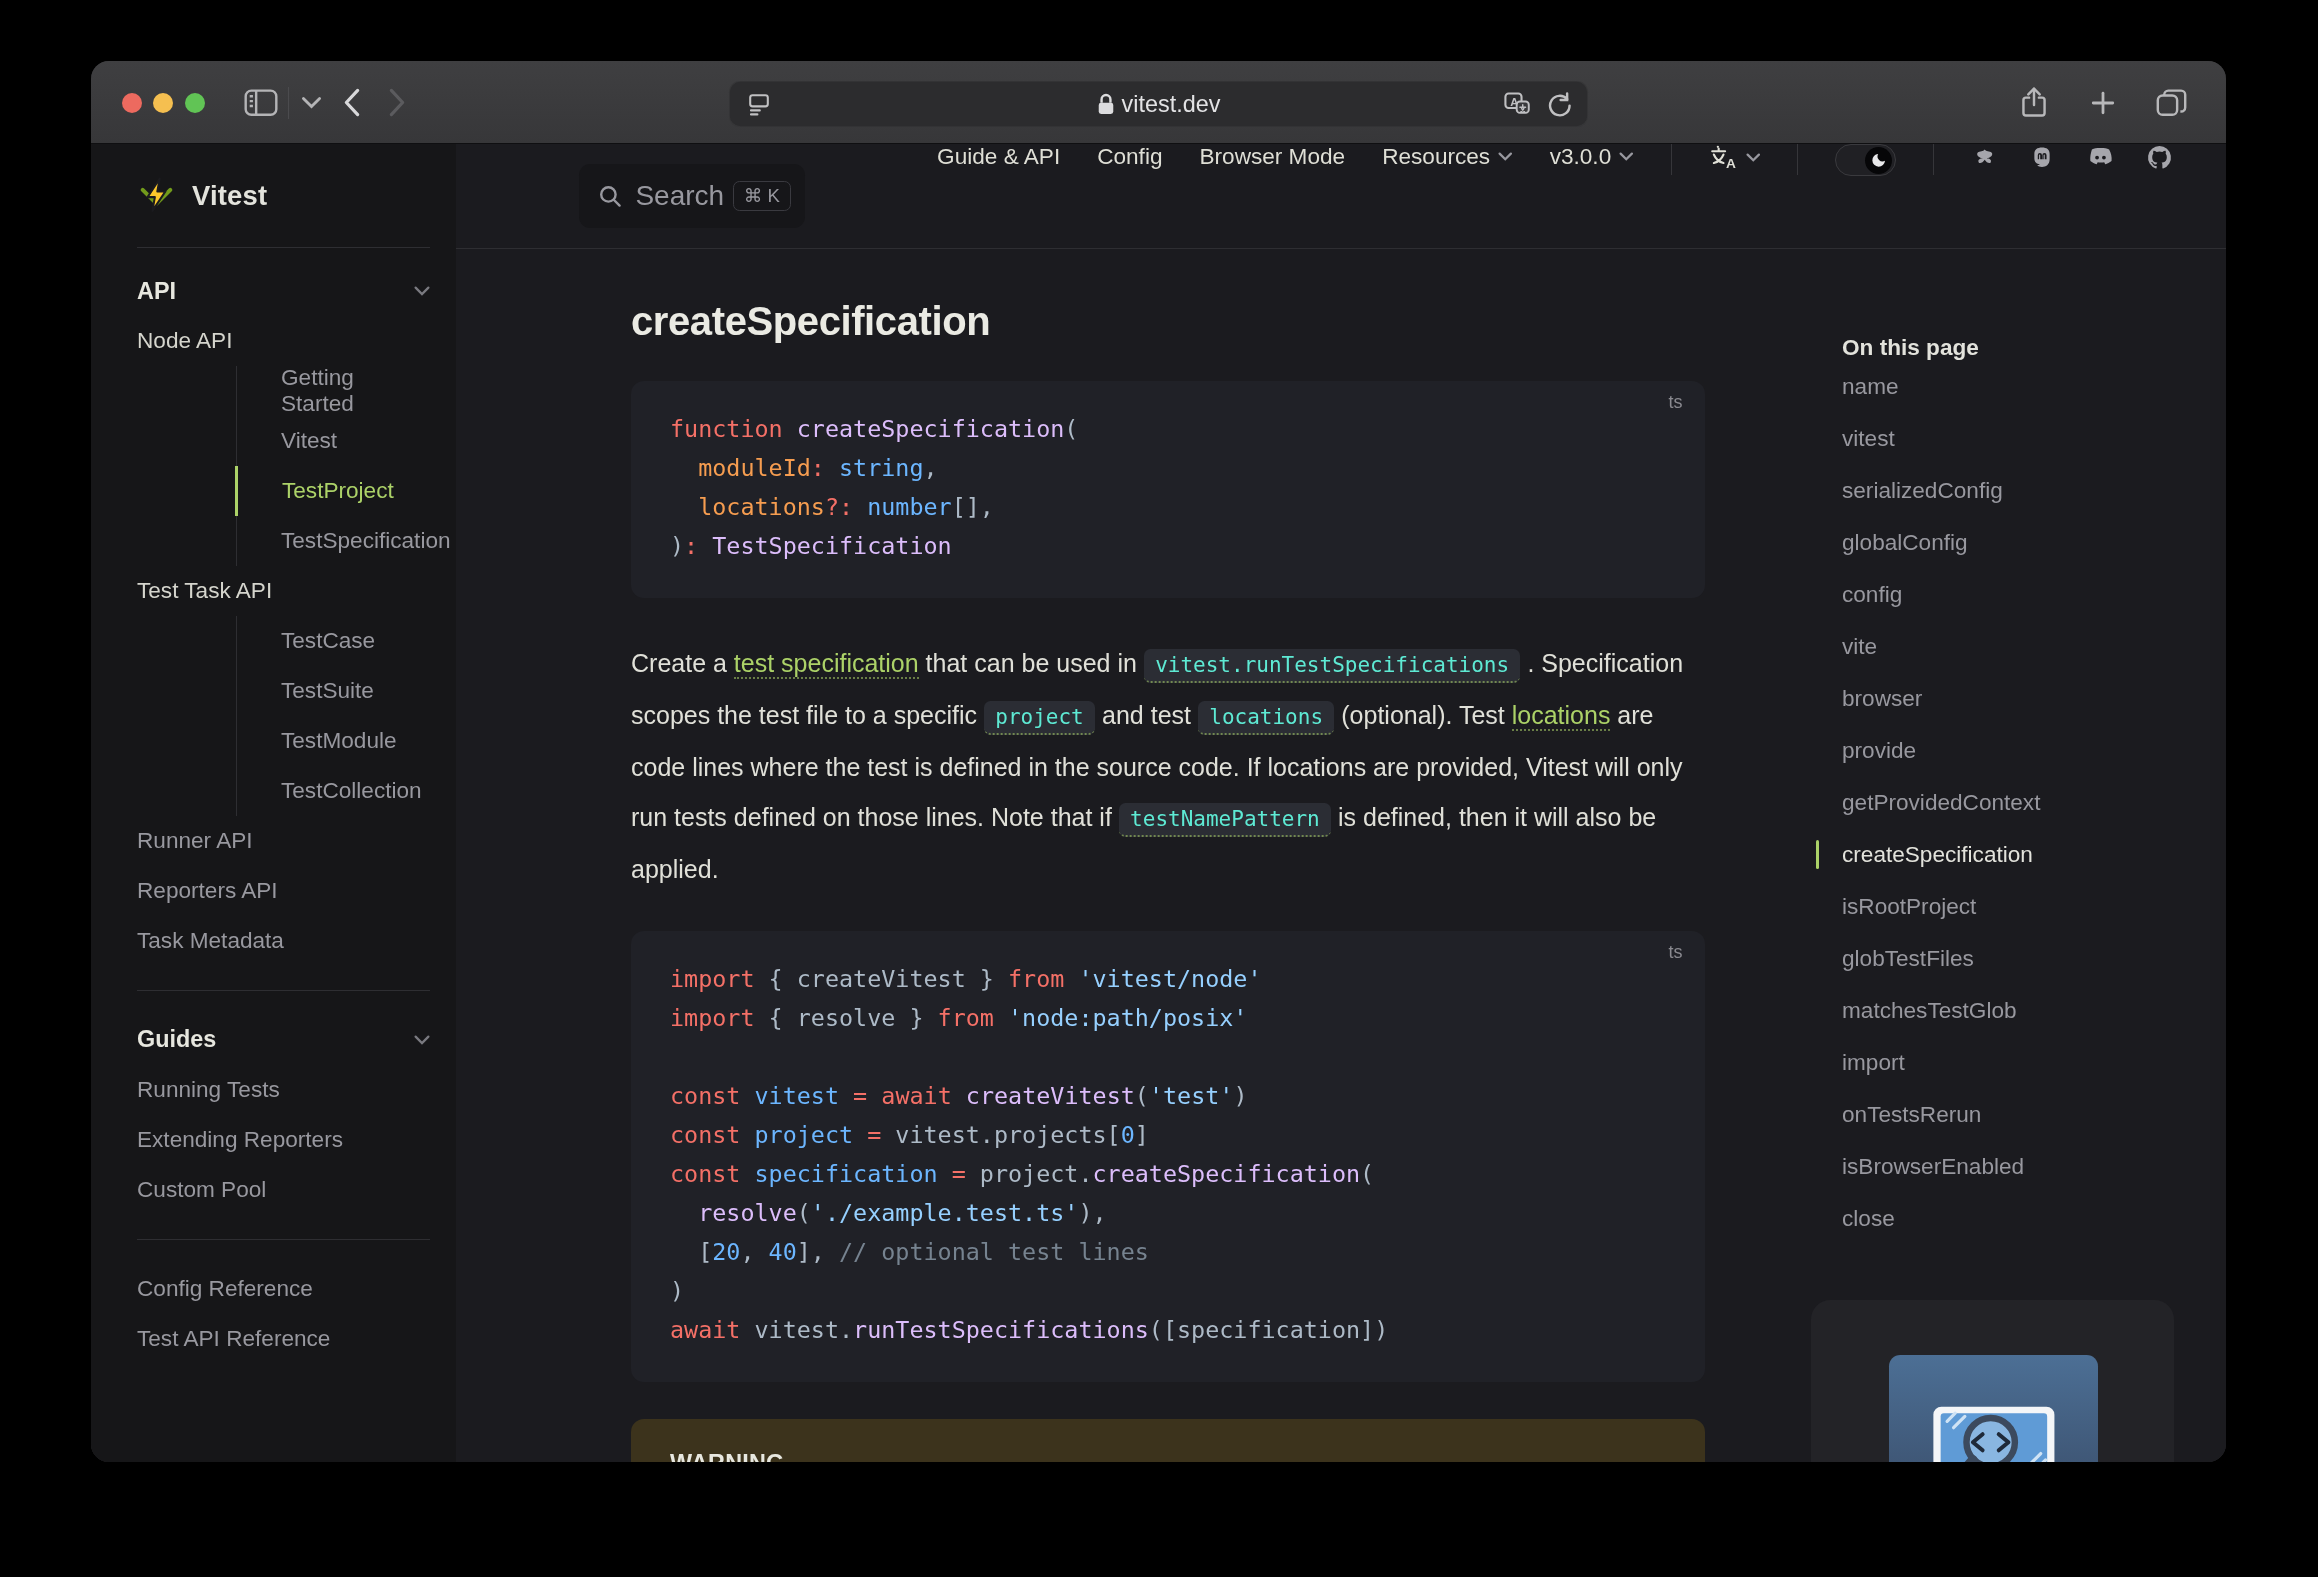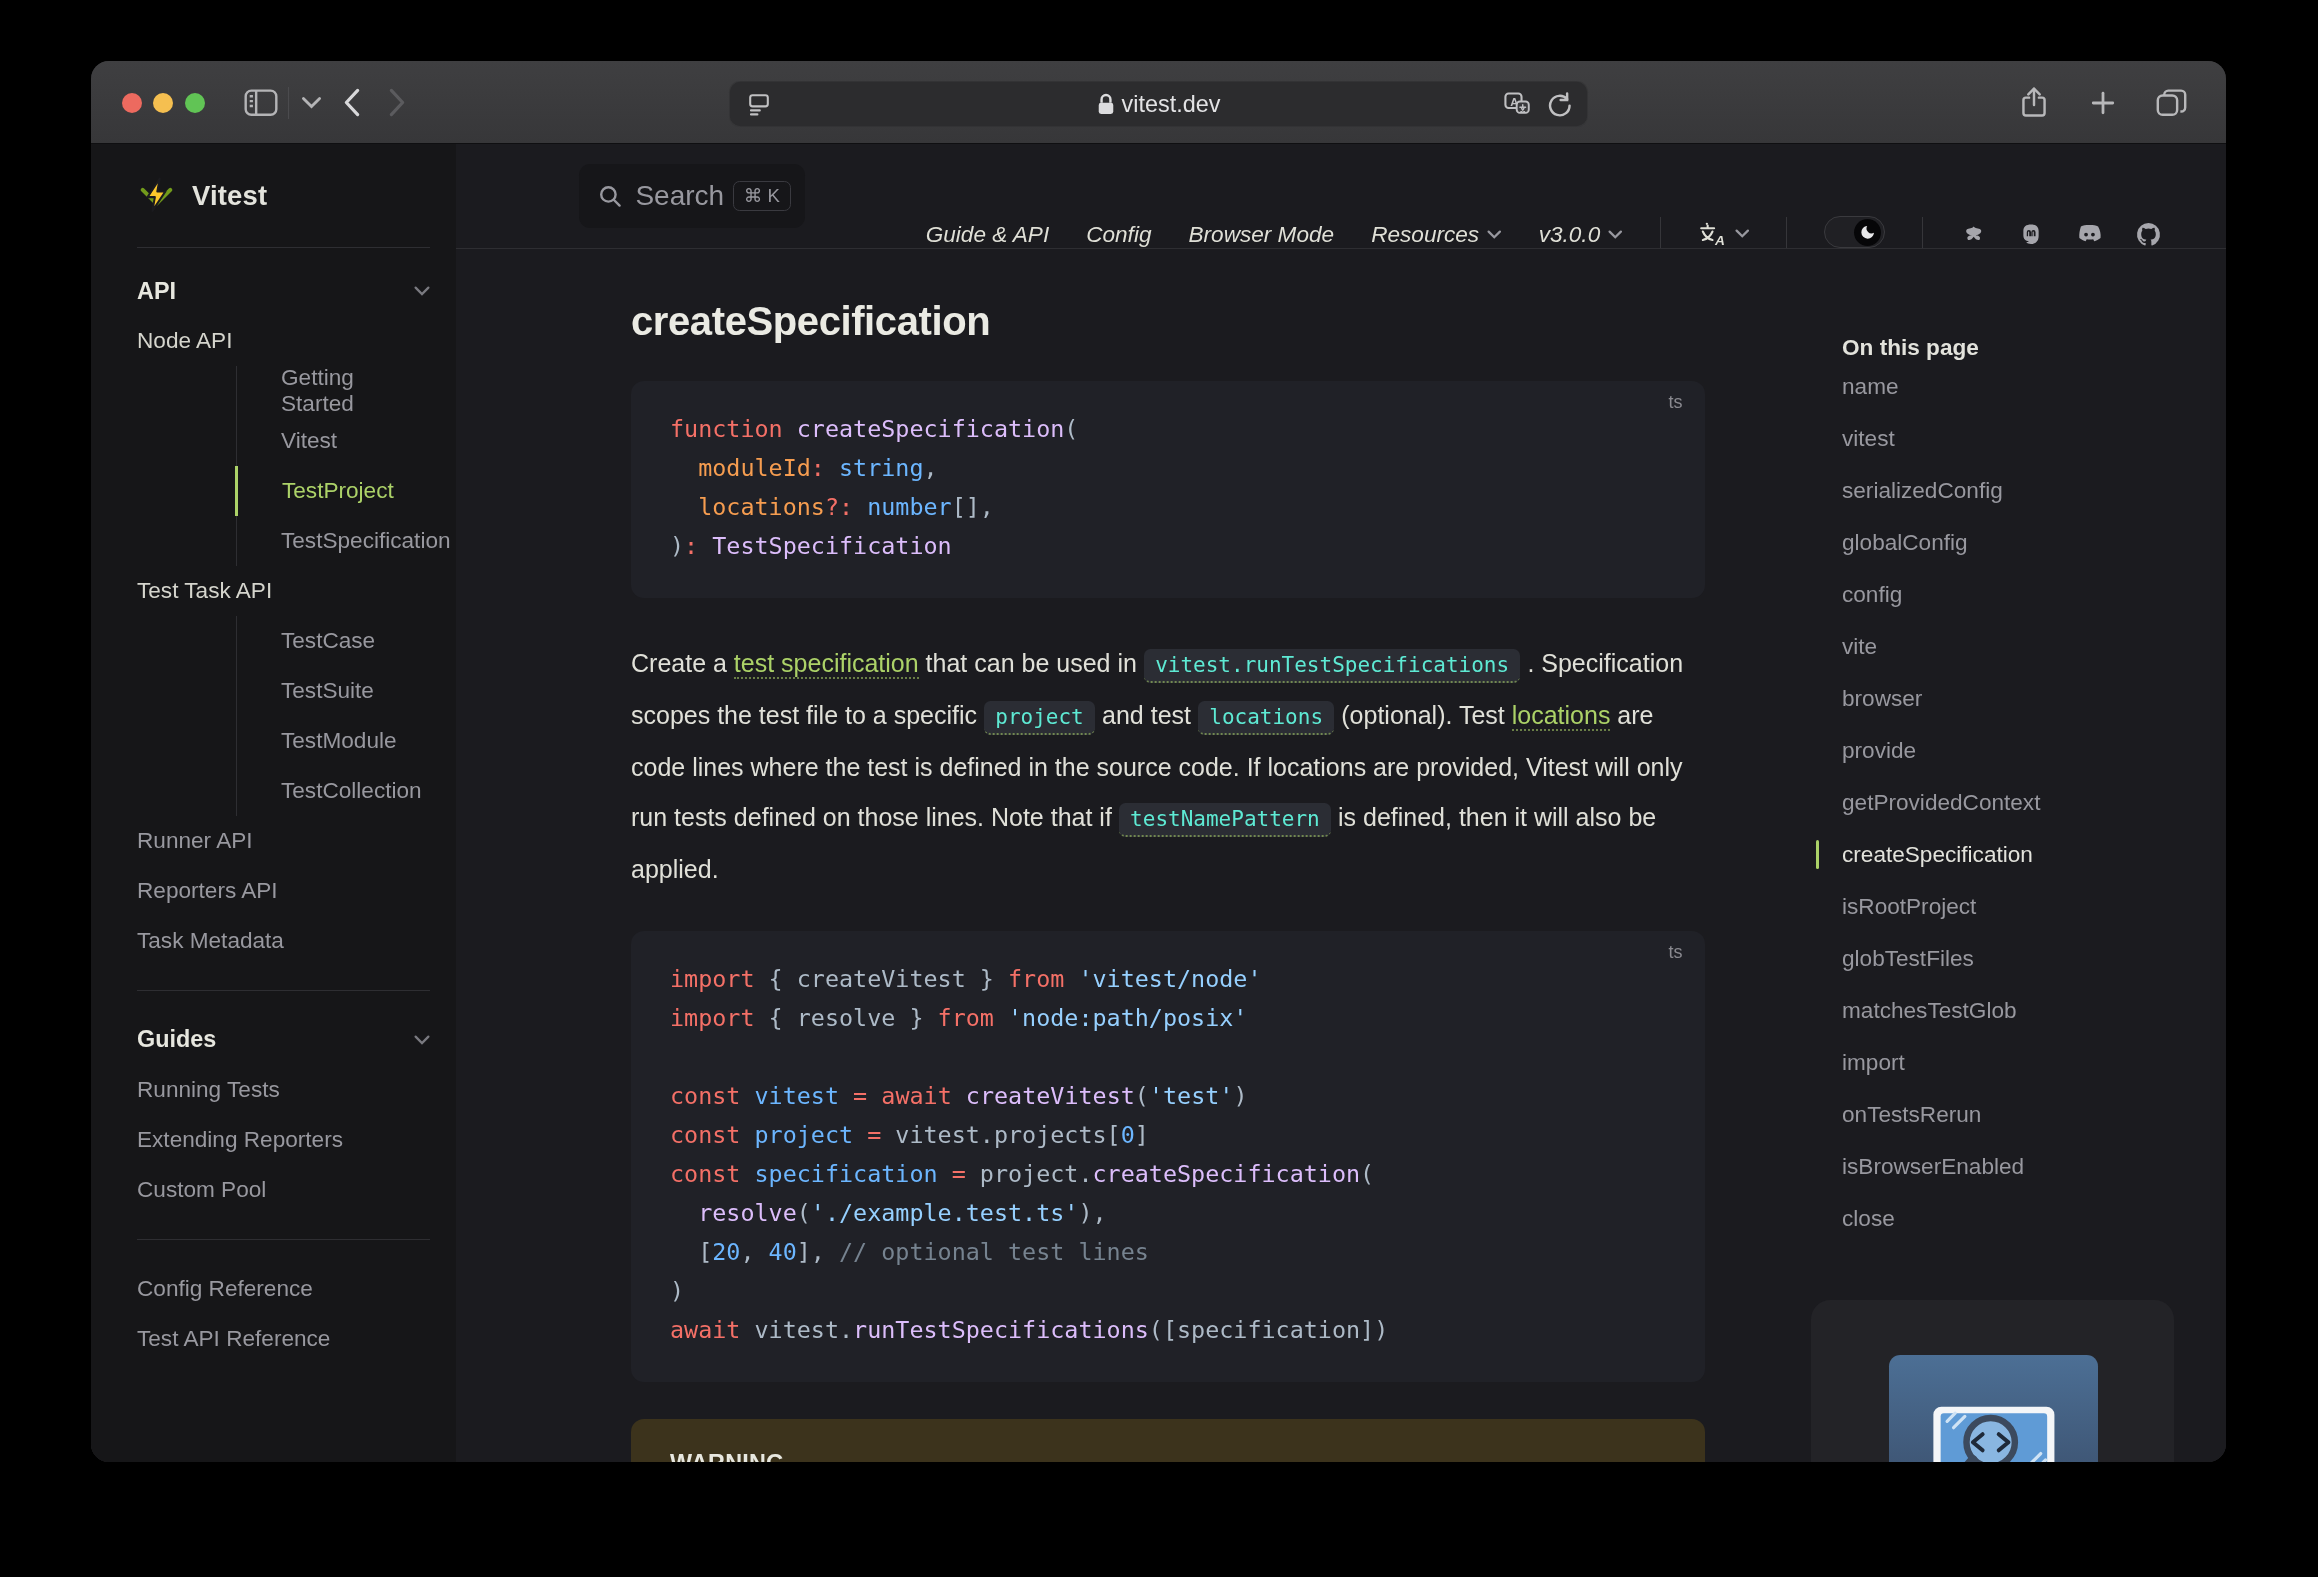--- a/index.html
+++ b/index.html
@@ -56,21 +56,21 @@
   .sb-divider { height:0.8px; background:#2e2e32; margin:24px 0; }
 
   
   .vp-header { position:absolute; left:365px; right:0; top:0; height:105px; border-bottom:0.8px solid #2e2e32; }
   .search {
     position:absolute; left:123px; top:20px; width:226px; height:64px; border-radius:11.3px;
     background:#161619; display:flex; align-items:center; padding:0 14.5px 0 19.4px; cursor:pointer;
   }
   .search .s-label { font-size:28px; color:#98989f; margin-left:13px; flex:1; }
   .search kbd { font-family:"Liberation Sans",sans-serif; font-size:18.6px; color:#98989f; border:1.6px solid #3a3a40; border-radius:6.5px; padding:3.2px 9.7px; }
-  .nav { position:absolute; right:64px; top:0; height:104px; display:flex; align-items:flex-end; gap:37px;font-style:italic; }
+  .nav { position:absolute; right:53px; top:0; height:104px; display:flex; align-items:flex-start; gap:37px; }
   .nav .nav-link { display:flex; align-items:center; gap:8px; font-size:22.6px; font-weight:500; color:#dfdfd6; cursor:pointer; }
   .nav .v-sep { width:0.8px; height:31px; background:#36363a; }
   .toggle { position:relative; width:61px; height:32px; border-radius:16px; background:#202024; border:0.8px solid #3a3a3e; cursor:pointer; }
   .toggle .knob { position:absolute; right:2.4px; top:1.6px; width:27px; height:27px; border-radius:50%; background:#060608; display:flex; align-items:center; justify-content:center; }
   .socials { display:flex; align-items:center; gap:31px; }
   .socials svg { display:block; cursor:pointer; }
 
   
   .main { position:absolute; left:365px; top:105px; right:0; bottom:0; }
   .doc { position:absolute; left:175px; top:0; width:1074px; }

